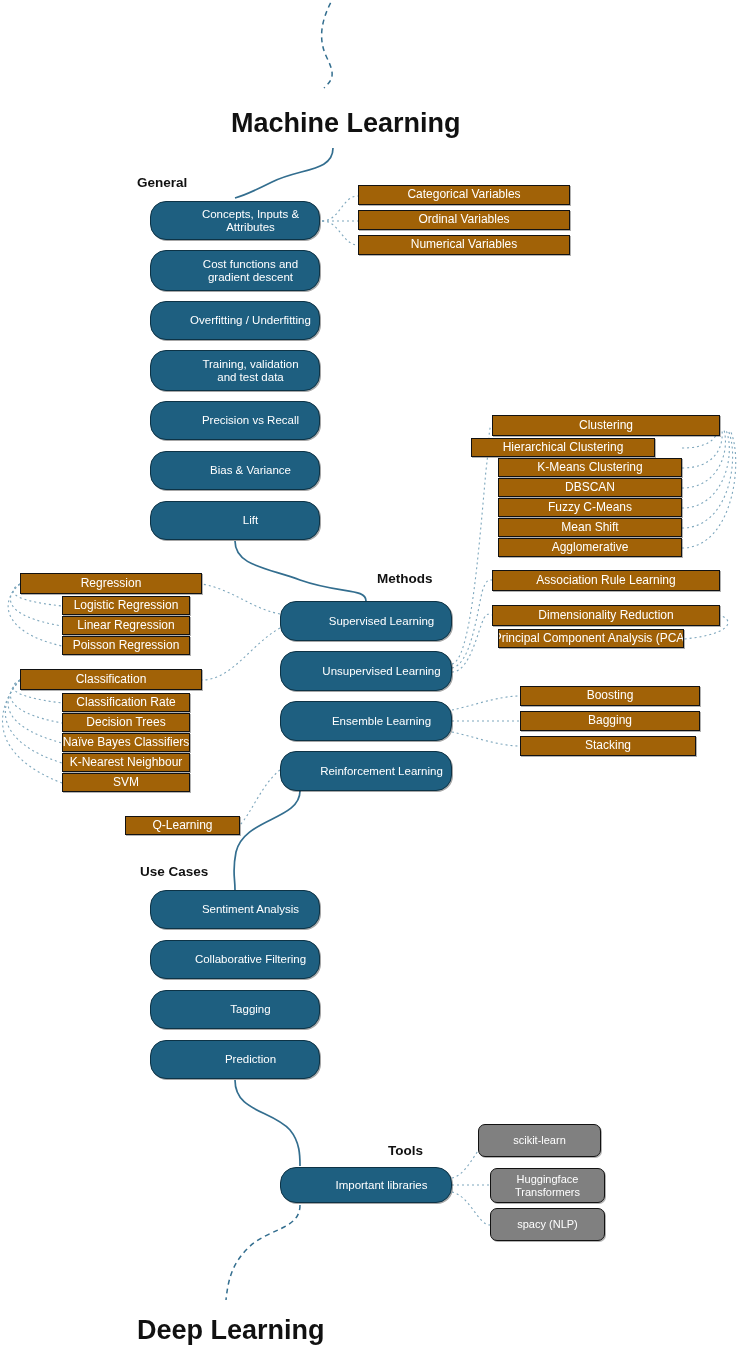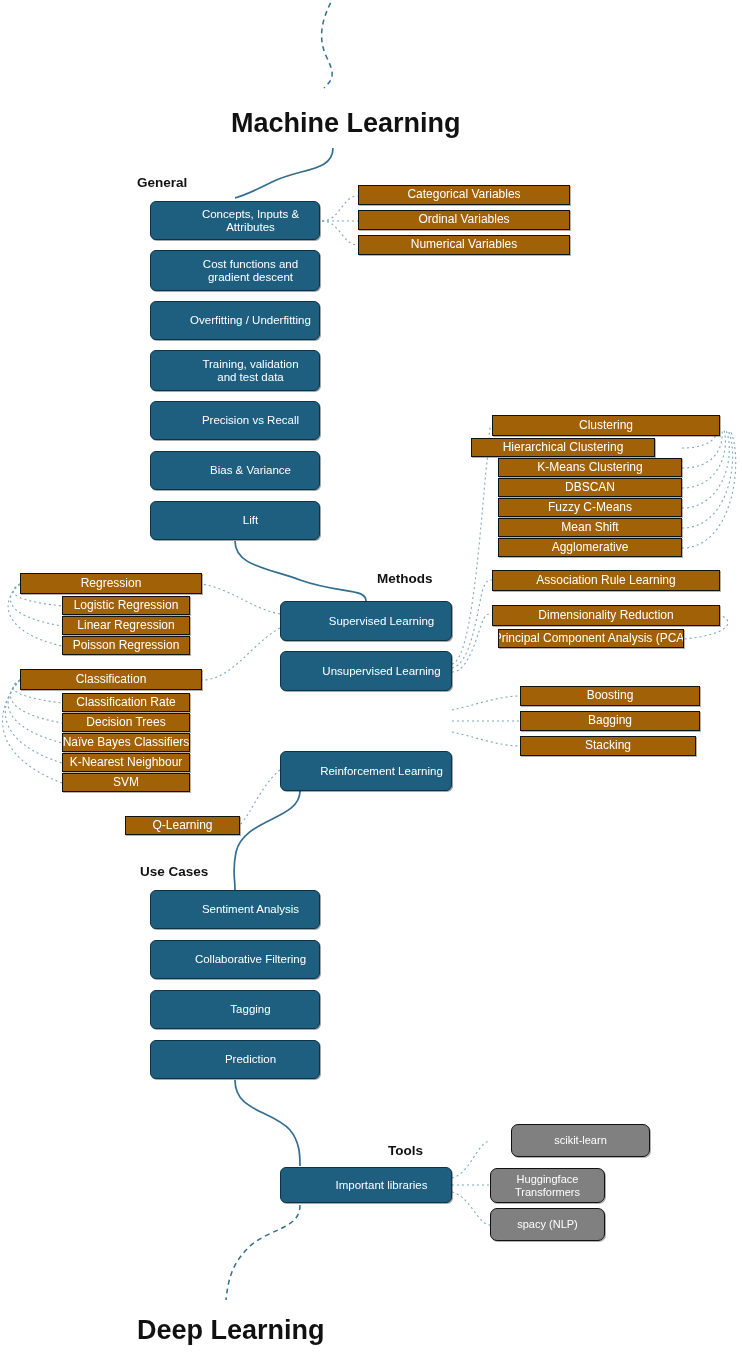--- a/index.html
+++ b/index.html
@@ -5,21 +5,21 @@
   html,body{margin:0;padding:0;background:#ffffff;}
   body{width:742px;height:1359px;position:relative;overflow:hidden;
        font-family:"Liberation Sans","DejaVu Sans",sans-serif;}
   #canvas{position:absolute;left:0;top:0;width:742px;height:1359px;}
   svg.links{position:absolute;left:0;top:0;width:742px;height:1359px;pointer-events:none;}
 
   .node{position:absolute;box-sizing:border-box;display:flex;align-items:center;
         justify-content:center;text-align:center;line-height:1.12;}
 
   
-  .blue{background:#1e5f80;border:1px solid #0d3346;border-radius:6px;
+  .blue{background:#1e5f80;border:1px solid #0d3346;border-radius:16px;
         color:#ffffff;font-size:11.5px;font-weight:400;
         box-shadow:1px 1px 0 rgba(0,0,0,.35);padding-left:31px;}
 
   
   .gray{background:#a16207;border:1px solid #121212;color:#ffffff;font-size:12px;
         box-shadow:1px 1px 0 rgba(0,0,0,.30);}
 
   
   .grayr{background:#808080;border:1px solid #121212;border-radius:7px;color:#ffffff;
          font-size:11px;box-shadow:1px 1px 0 rgba(0,0,0,.30);}
@@ -113,20 +113,21 @@
   <div class="node blue" style="left:150px;top:401px;width:170px;height:39px;">Precision vs Recall</div>
   <div class="node blue" style="left:150px;top:451px;width:170px;height:39px;">Bias &amp; Variance</div>
   <div class="node blue" style="left:150px;top:501px;width:170px;height:39px;">Lift</div>
 
   <div class="node gray" style="left:358px;top:185px;width:212px;height:20px;">Categorical Variables</div>
   <div class="node gray" style="left:358px;top:210px;width:212px;height:20px;">Ordinal Variables</div>
   <div class="node gray" style="left:358px;top:235px;width:212px;height:20px;">Numerical Variables</div>
 
   <div class="node blue" style="left:280px;top:601px;width:172px;height:40px;">Supervised Learning</div>
   <div class="node blue" style="left:280px;top:651px;width:172px;height:40px;">Unsupervised Learning</div>
+  <div class="node blue" style="left:280px;top:701px;width:172px;height:40px;">Ensemble Learning</div>
   <div class="node blue" style="left:280px;top:751px;width:172px;height:40px;">Reinforcement Learning</div>
 
   <div class="node gray" style="left:20px;top:573px;width:182px;height:21px;">Regression</div>
   <div class="node gray" style="left:62px;top:596px;width:128px;height:19px;">Logistic Regression</div>
   <div class="node gray" style="left:62px;top:616px;width:128px;height:19px;">Linear Regression</div>
   <div class="node gray" style="left:62px;top:636px;width:128px;height:19px;">Poisson Regression</div>
 
   <div class="node gray" style="left:20px;top:669px;width:182px;height:21px;">Classification</div>
   <div class="node gray" style="left:62px;top:693px;width:128px;height:19px;">Classification Rate</div>
   <div class="node gray" style="left:62px;top:713px;width:128px;height:19px;">Decision Trees</div>
@@ -156,18 +157,18 @@
   <div class="node gray" style="left:520px;top:736px;width:176px;height:20px;">Stacking</div>
 
   <div class="node gray qleft" style="left:125px;top:816px;width:115px;height:19px;">Q-Learning</div>
 
   <div class="node blue" style="left:150px;top:890px;width:170px;height:39px;">Sentiment Analysis</div>
   <div class="node blue" style="left:150px;top:940px;width:170px;height:39px;">Collaborative Filtering</div>
   <div class="node blue" style="left:150px;top:990px;width:170px;height:39px;">Tagging</div>
   <div class="node blue" style="left:150px;top:1040px;width:170px;height:39px;">Prediction</div>
 
   <div class="node blue" style="left:280px;top:1167px;width:172px;height:36px;">Important libraries</div>
-  <div class="node grayr" style="left:511px;top:1124px;width:139px;height:33px;">scikit-learn</div>
+  <div class="node grayr" style="left:478px;top:1124px;width:123px;height:33px;">scikit-learn</div>
   <div class="node grayr" style="left:490px;top:1168px;width:115px;height:35px;white-space:pre-line;">Huggingface
 Transformers</div>
   <div class="node grayr" style="left:490px;top:1208px;width:115px;height:33px;">spacy (NLP)</div>
 
 </div>
 
 </body></html>

